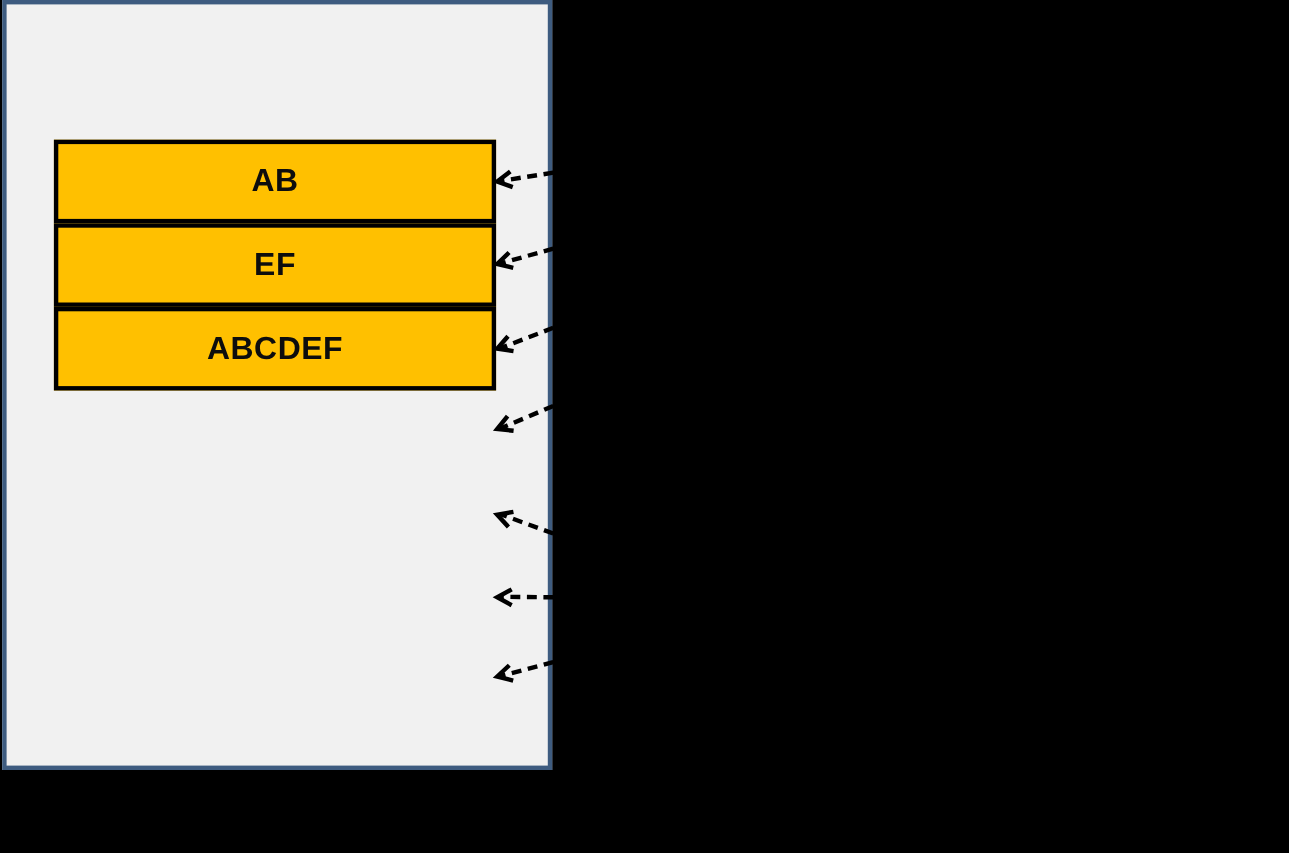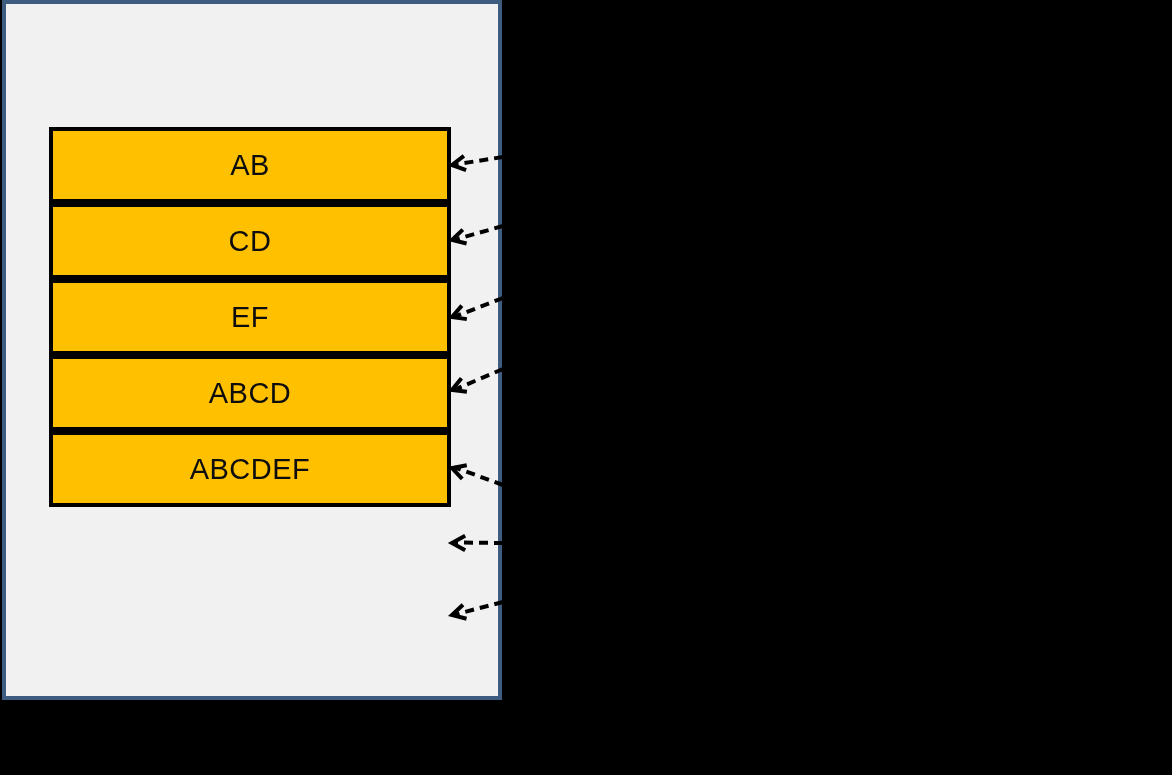--- a/index.html
+++ b/index.html
@@ -38,21 +38,21 @@
     width: 402px;
     height: 76px;
     background: var(--box-fill, #FFC000);
     border: 4px solid var(--box-border, #000);
     display: flex;
     align-items: center;
     justify-content: center;
   }
   .box-label {
     font-size: 29px;
-    font-weight: normal;
+    font-weight: bold;
     color: var(--label-color, #0D0D0D);
     letter-spacing: 0.5px;
     user-select: none;
   }
   .arrows-layer {
     position: absolute;
     left: 430px;
     top: 120px;
     width: 80px;
     height: 540px;
@@ -62,27 +62,21 @@
 </head>
 <body>
 
 <div class="canvas">
   <div class="panel">
     <div class="stack">
         <div class="box">
     <span class="box-label">AB</span>
   </div>
         <div class="box">
-    <span class="box-label">CD</span>
-  </div>
-        <div class="box">
     <span class="box-label">EF</span>
-  </div>
-        <div class="box">
-    <span class="box-label">ABCD</span>
   </div>
         <div class="box">
     <span class="box-label">ABCDEF</span>
   </div>
       </div>
   </div>
   <svg class="arrows-layer" viewBox="0 0 80 540" xmlns="http://www.w3.org/2000/svg">
       <g>
         <line x1="73" y1="37" x2="25" y2="44.5" stroke="#000000" stroke-width="4" stroke-dasharray="9 6"></line>
         <polyline points="36.11914682431316,50.064552591640016 22,45 33.89028164296593,35.855537060551484" fill="none" stroke="#000000" stroke-width="4"></polyline>

